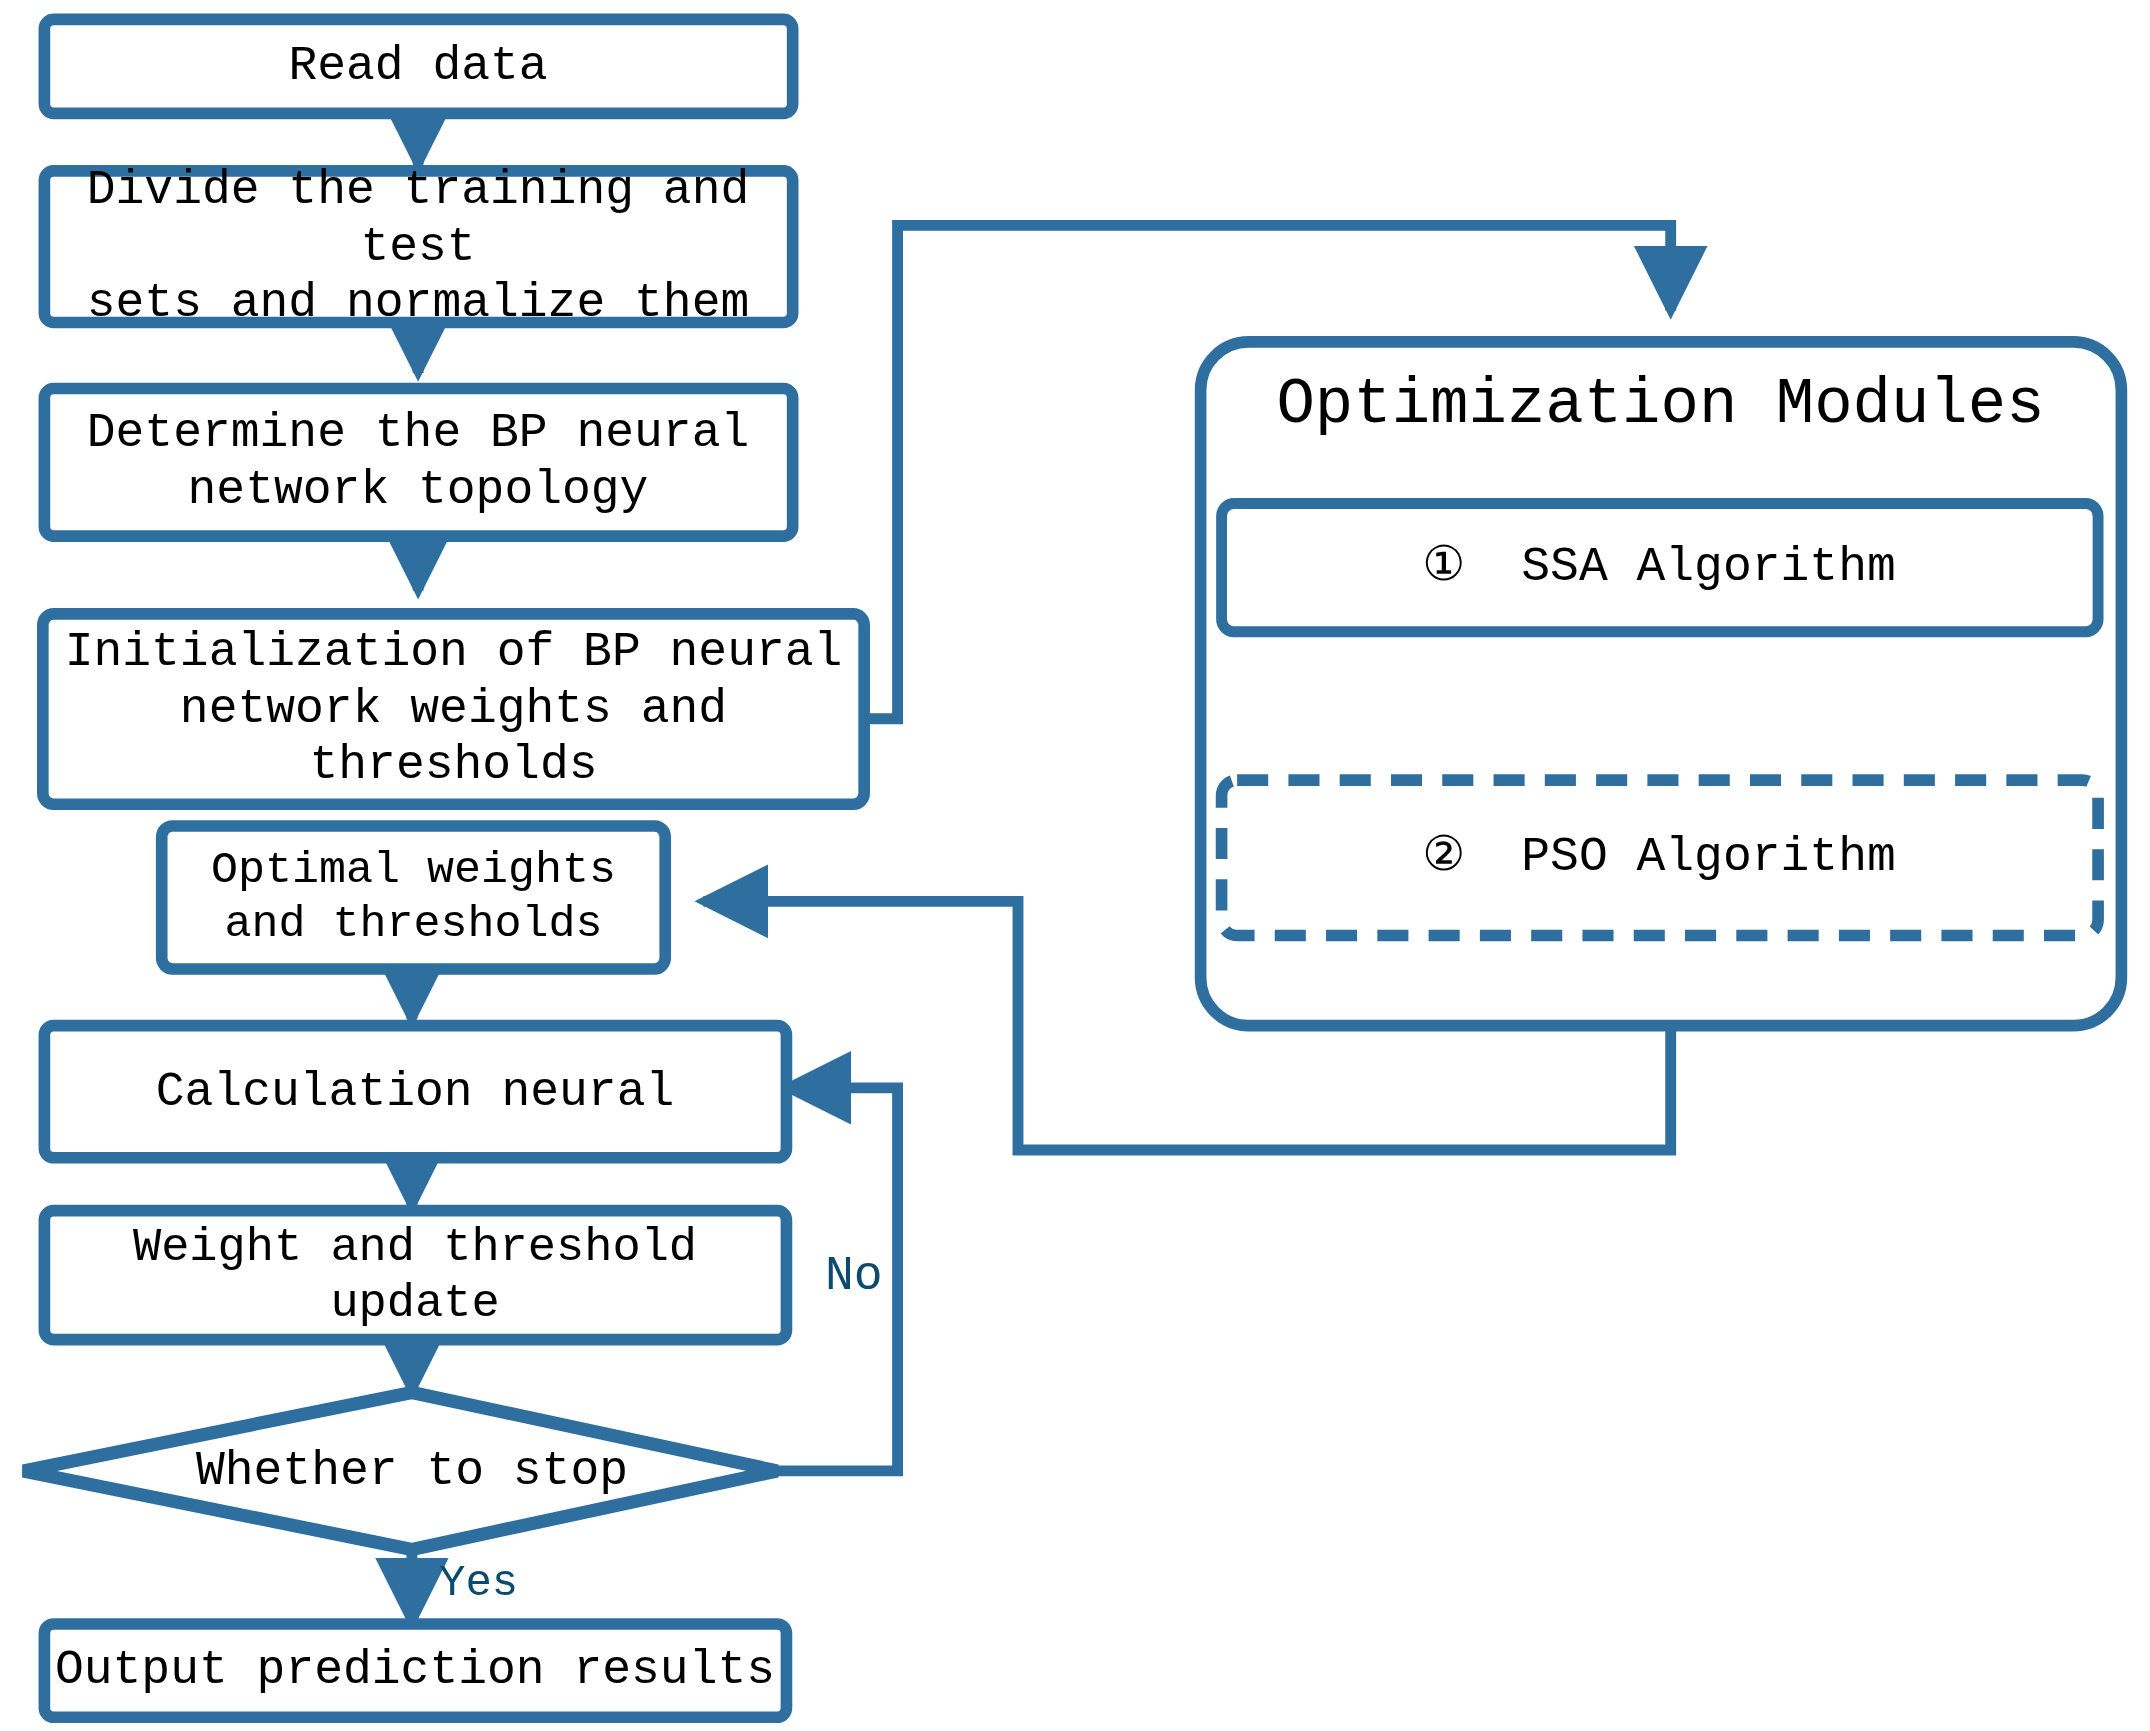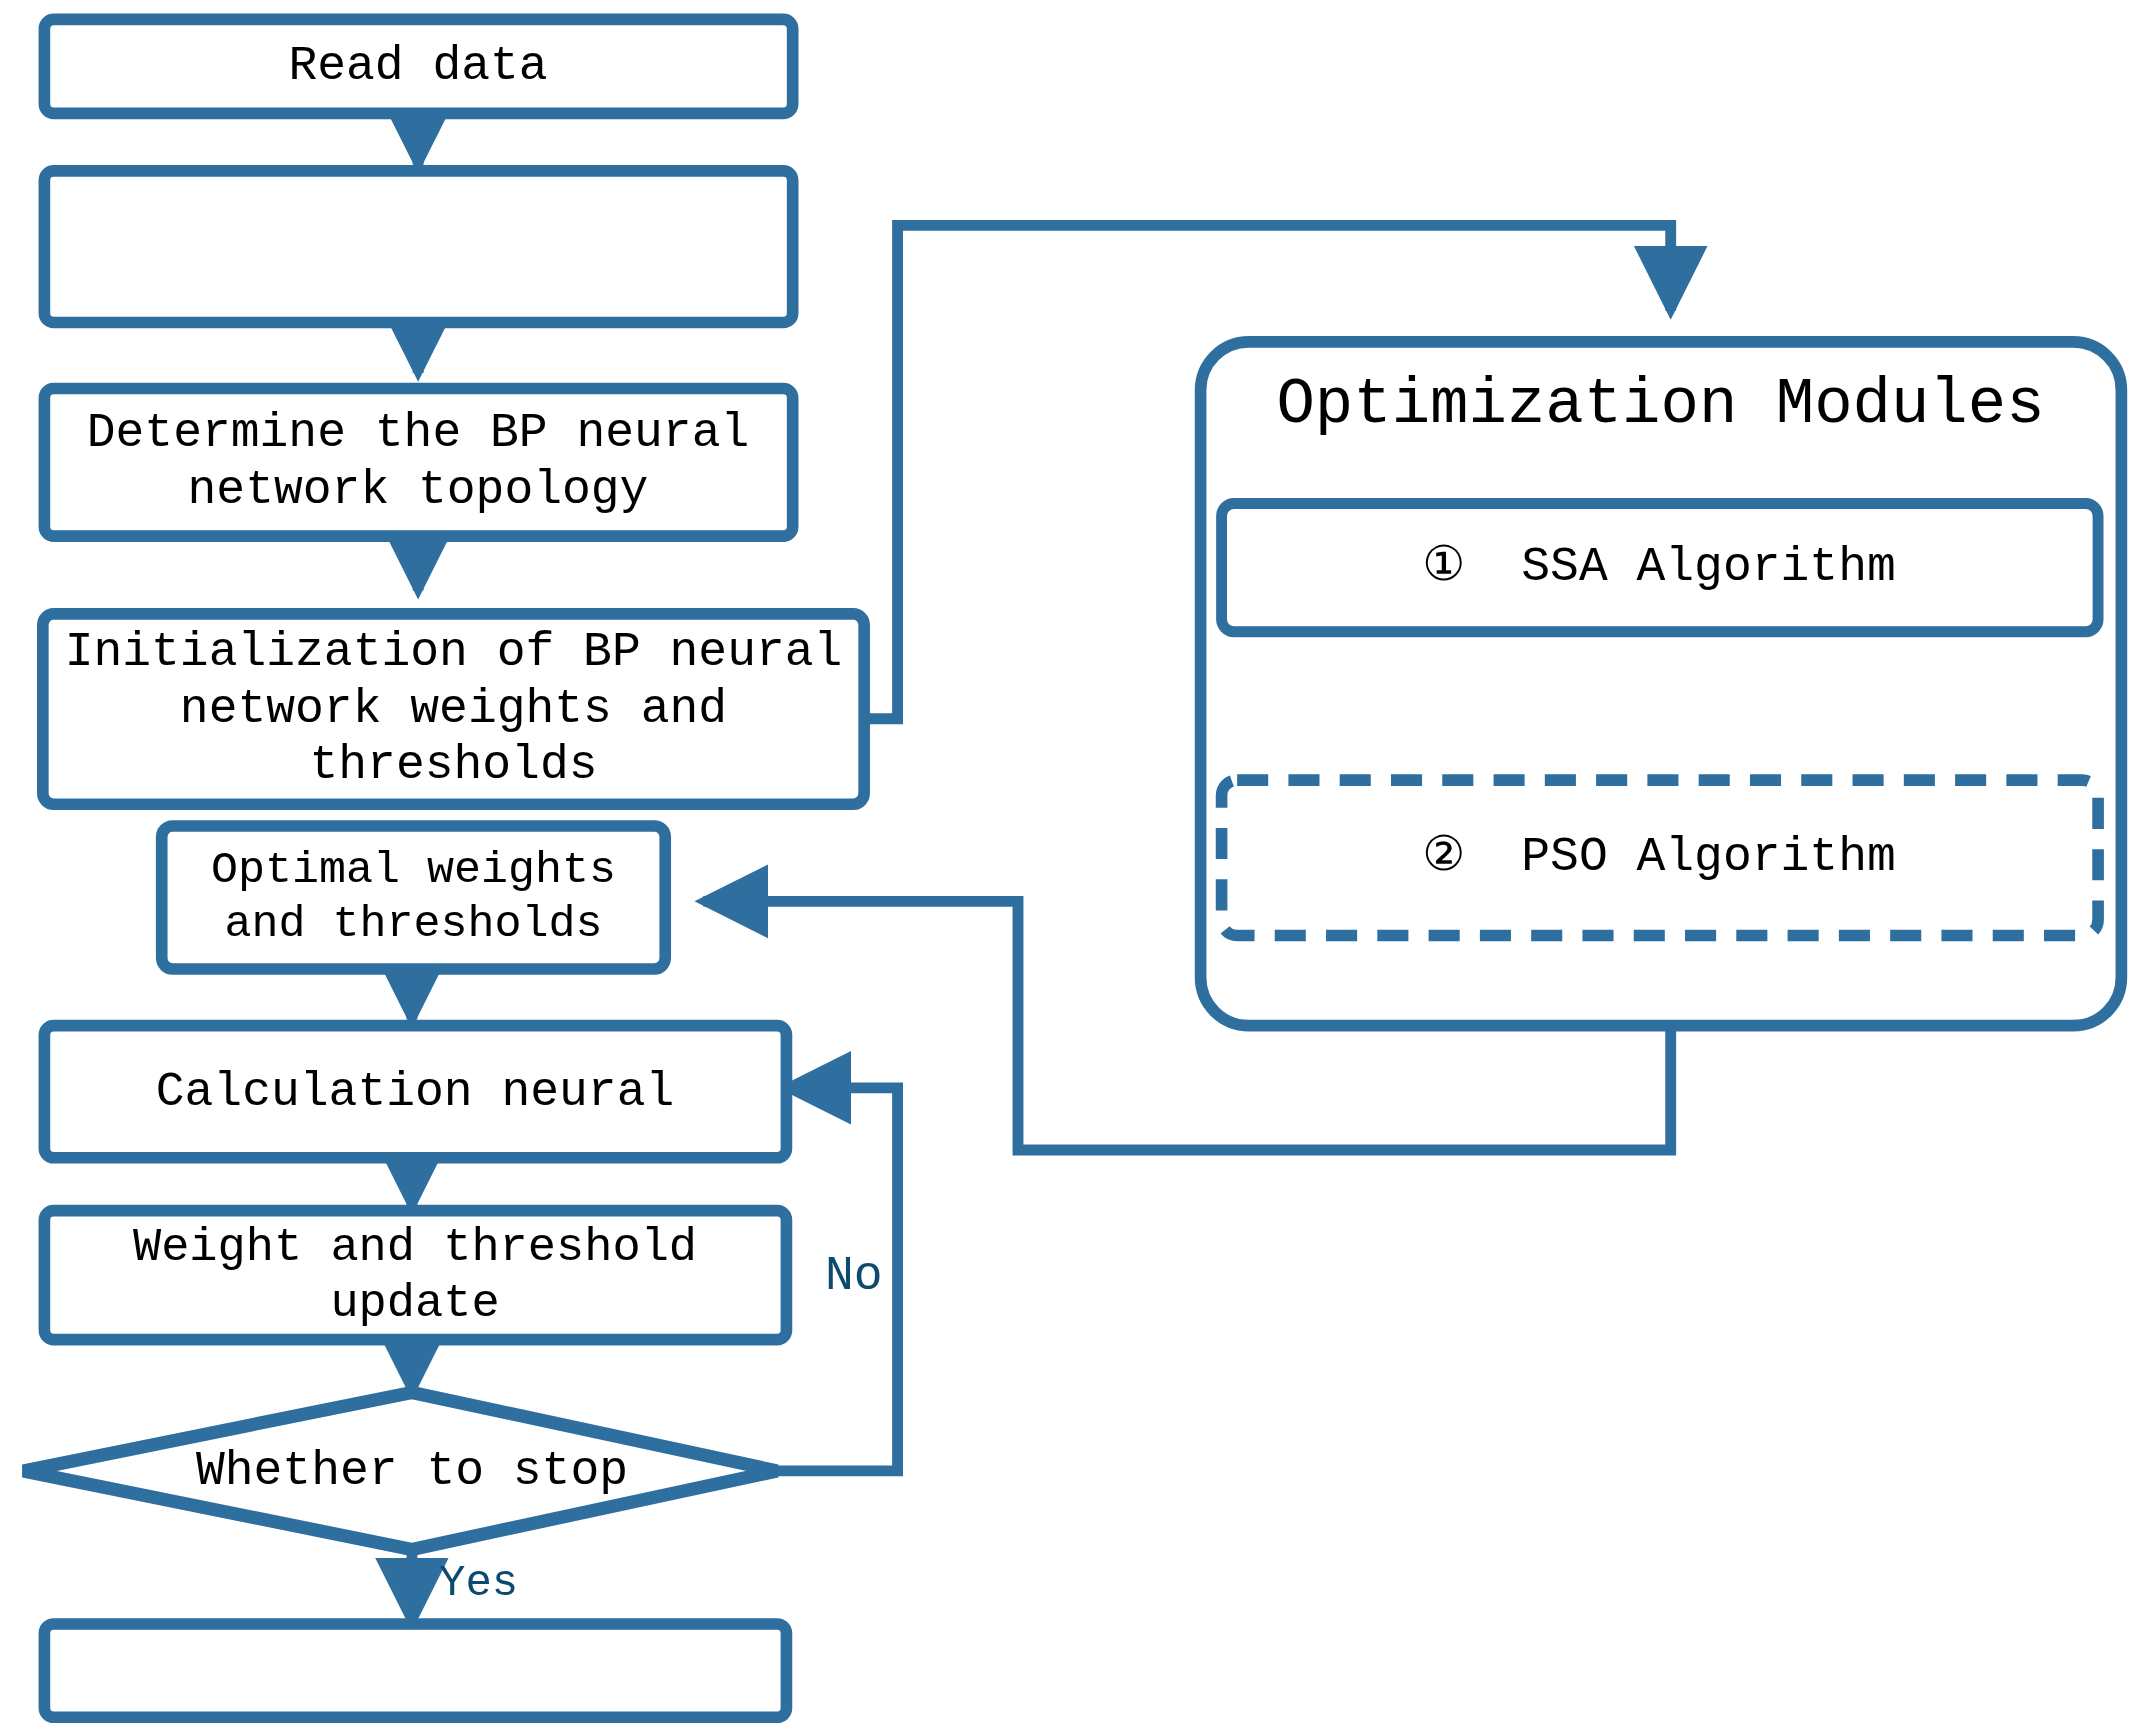--- a/index.html
+++ b/index.html
@@ -101,20 +101,24 @@
 
     <rect x="1572" y="648" width="1128" height="165" rx="16" ry="16" fill="#ffffff" stroke="#2f6f9f" stroke-width="14"></rect>
 
     <rect x="1572" y="1004" width="1128" height="200" rx="20" ry="20" fill="#ffffff" stroke="#2f6f9f" stroke-width="15" stroke-dasharray="40 26" stroke-linecap="butt"></rect>
   </svg>
 
   <div class="node-label" style="left:44px; top:19.4px; width:748px; height:94px; font-size:48px;">
     <span>Read data</span>
   </div>
 
+  <div class="node-label" style="left:44px; top:171px; width:748px; height:152px; font-size:48px;">
+    <span>Divide the training and test
+sets and normalize them</span>
+  </div>
 
   <div class="node-label" style="left:43px; top:614px; width:821px; height:190px; font-size:48px;">
     <span>Initialization of BP neural
 network weights and thresholds</span>
   </div>
 
   <div class="node-label" style="left:44px; top:388px; width:748px; height:148px; font-size:48px;">
     <span>Determine the BP neural
 network topology</span>
   </div>
@@ -129,20 +133,23 @@
   </div>
 
   <div class="node-label" style="left:44px; top:1211px; width:742px; height:129px; font-size:47px;">
     <span>Weight and threshold update</span>
   </div>
 
   <div class="node-label" style="left:101px; top:1430px; width:622px; height:82px; font-size:48px;">
     <span>Whether to stop</span>
   </div>
 
+  <div class="node-label" style="left:44px; top:1624px; width:742px; height:93px; font-size:48px;">
+    <span>Output prediction results</span>
+  </div>
 
   <div class="node-label" style="left:1200px; top:371px; width:921px; height:70px; font-size:64px;">
     <span>Optimization Modules</span>
   </div>
 
   <div class="node-label" style="left:1221px; top:503px; width:876px; height:128px; font-size:48px;">
     <span class="circled">①</span>
     <span style="display:inline-block;width:56px;"></span>
     <span>SSA Algorithm</span>
   </div>

